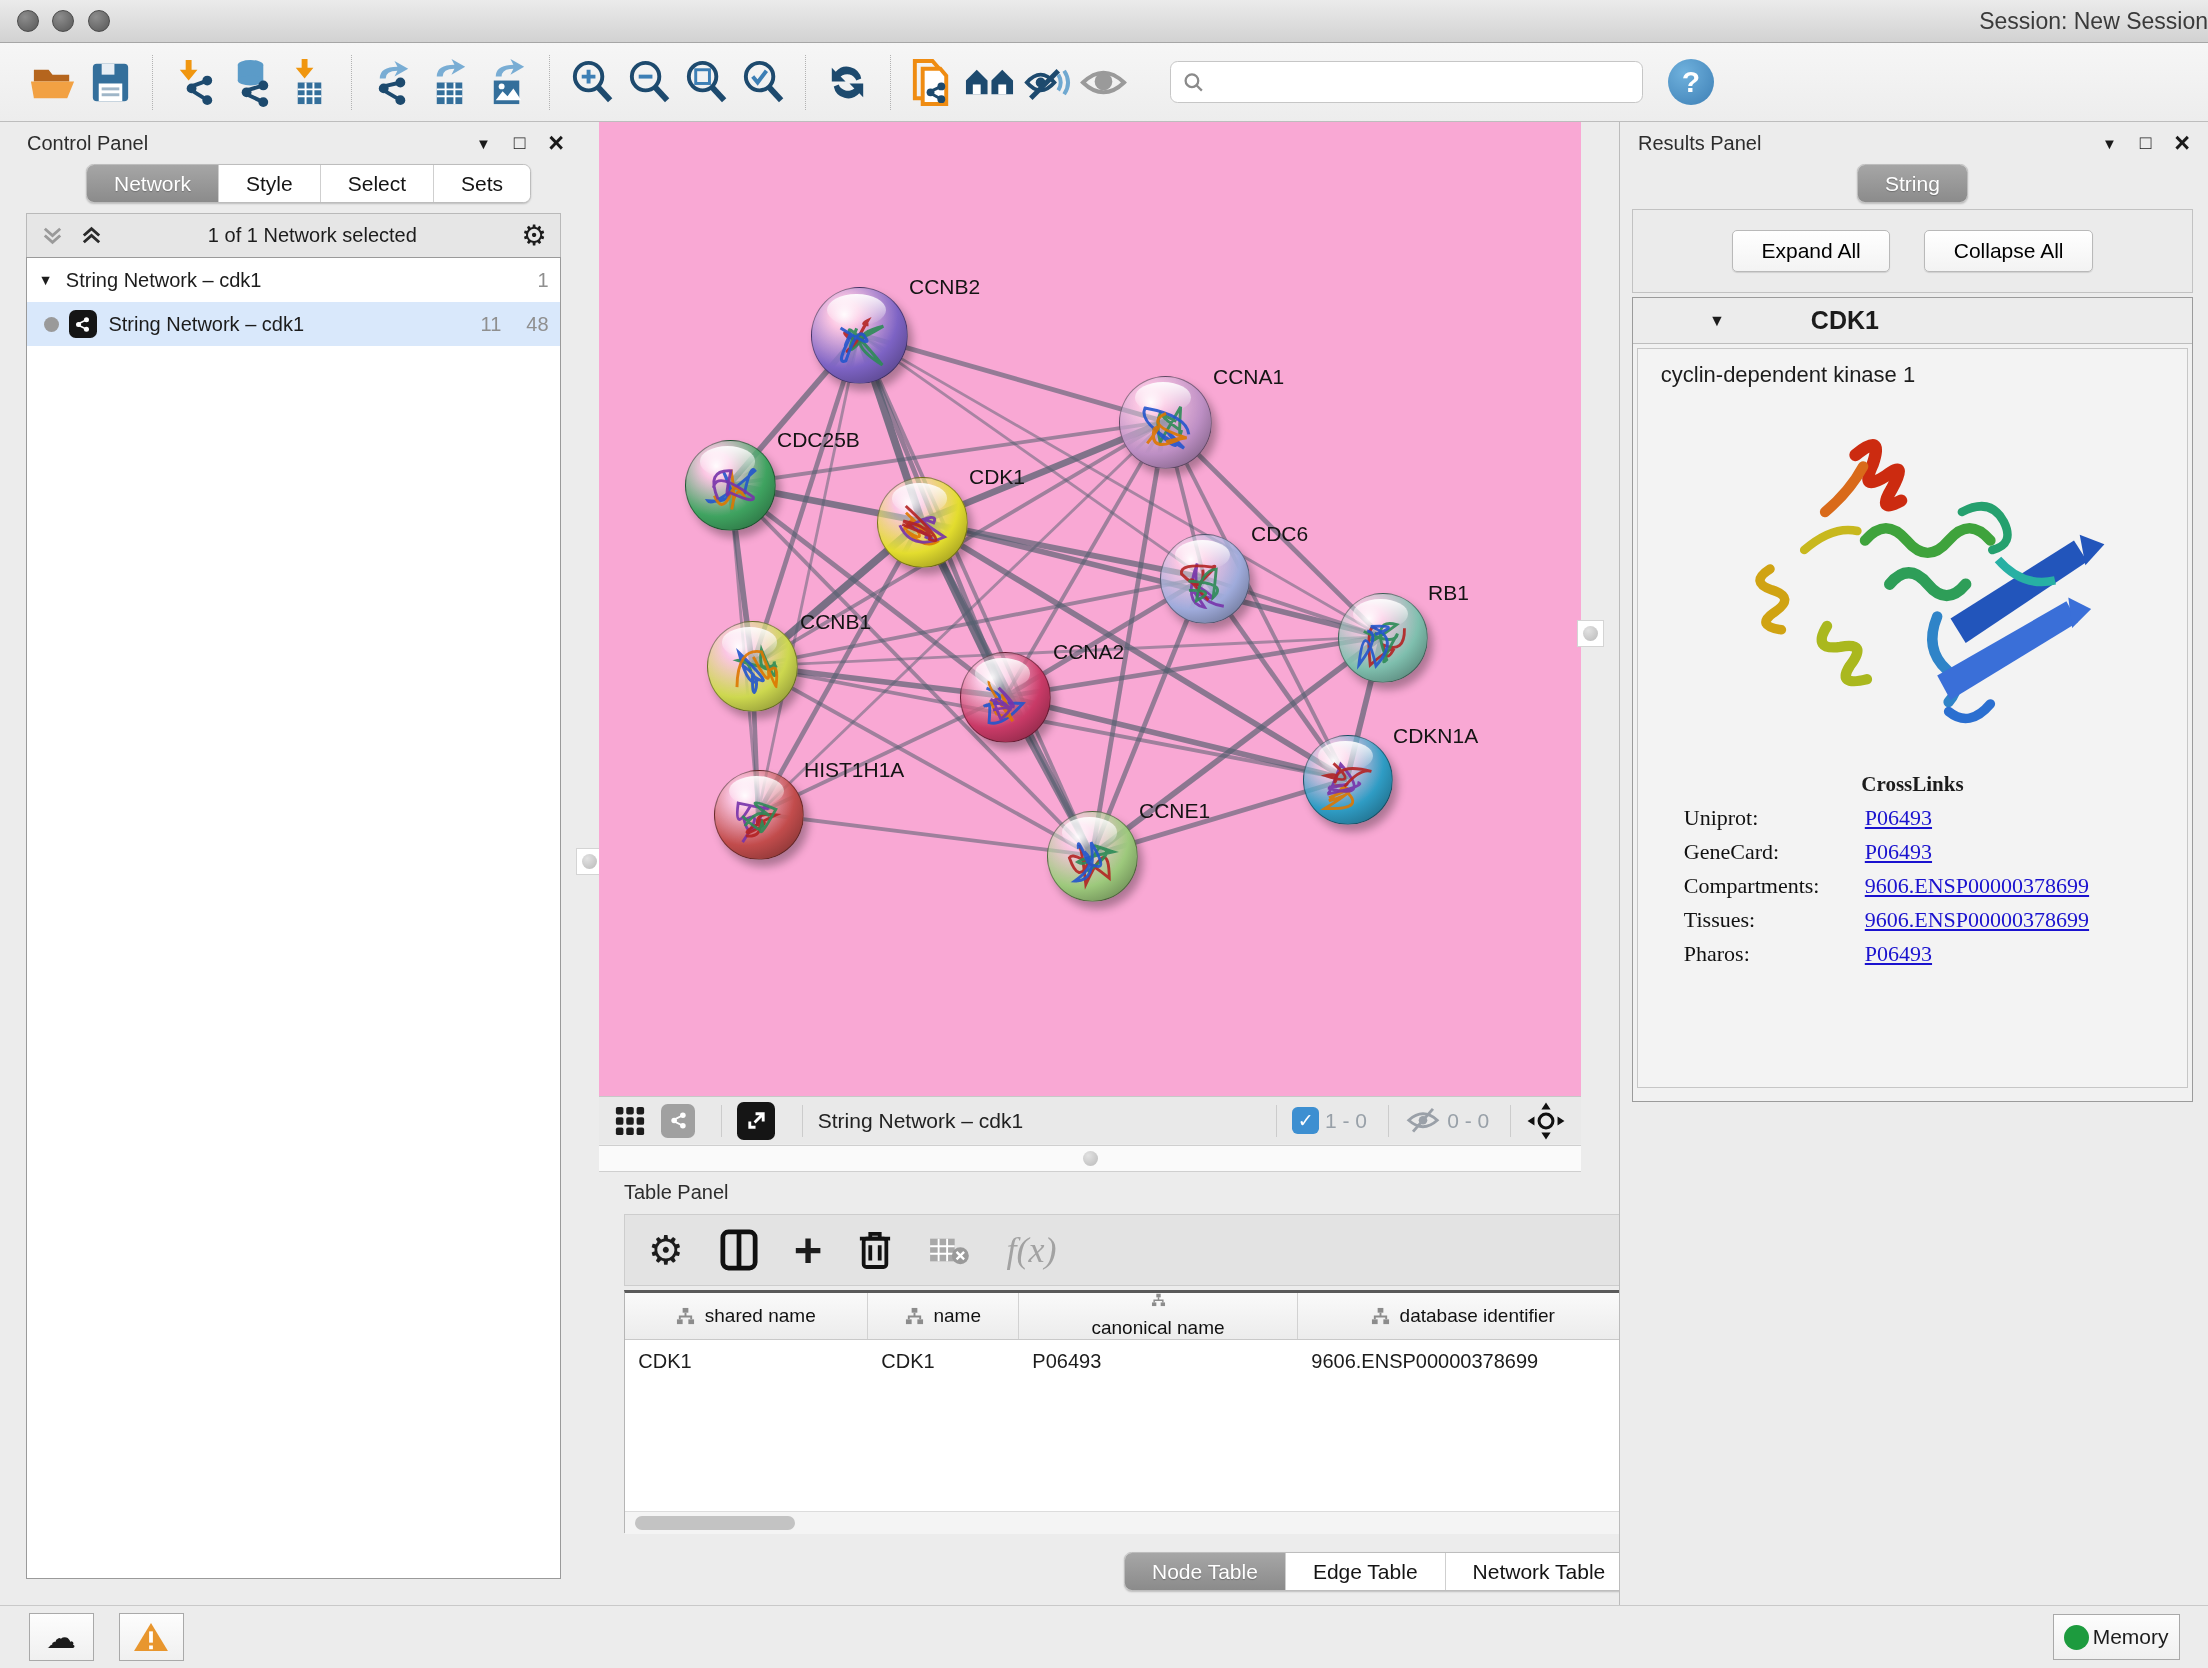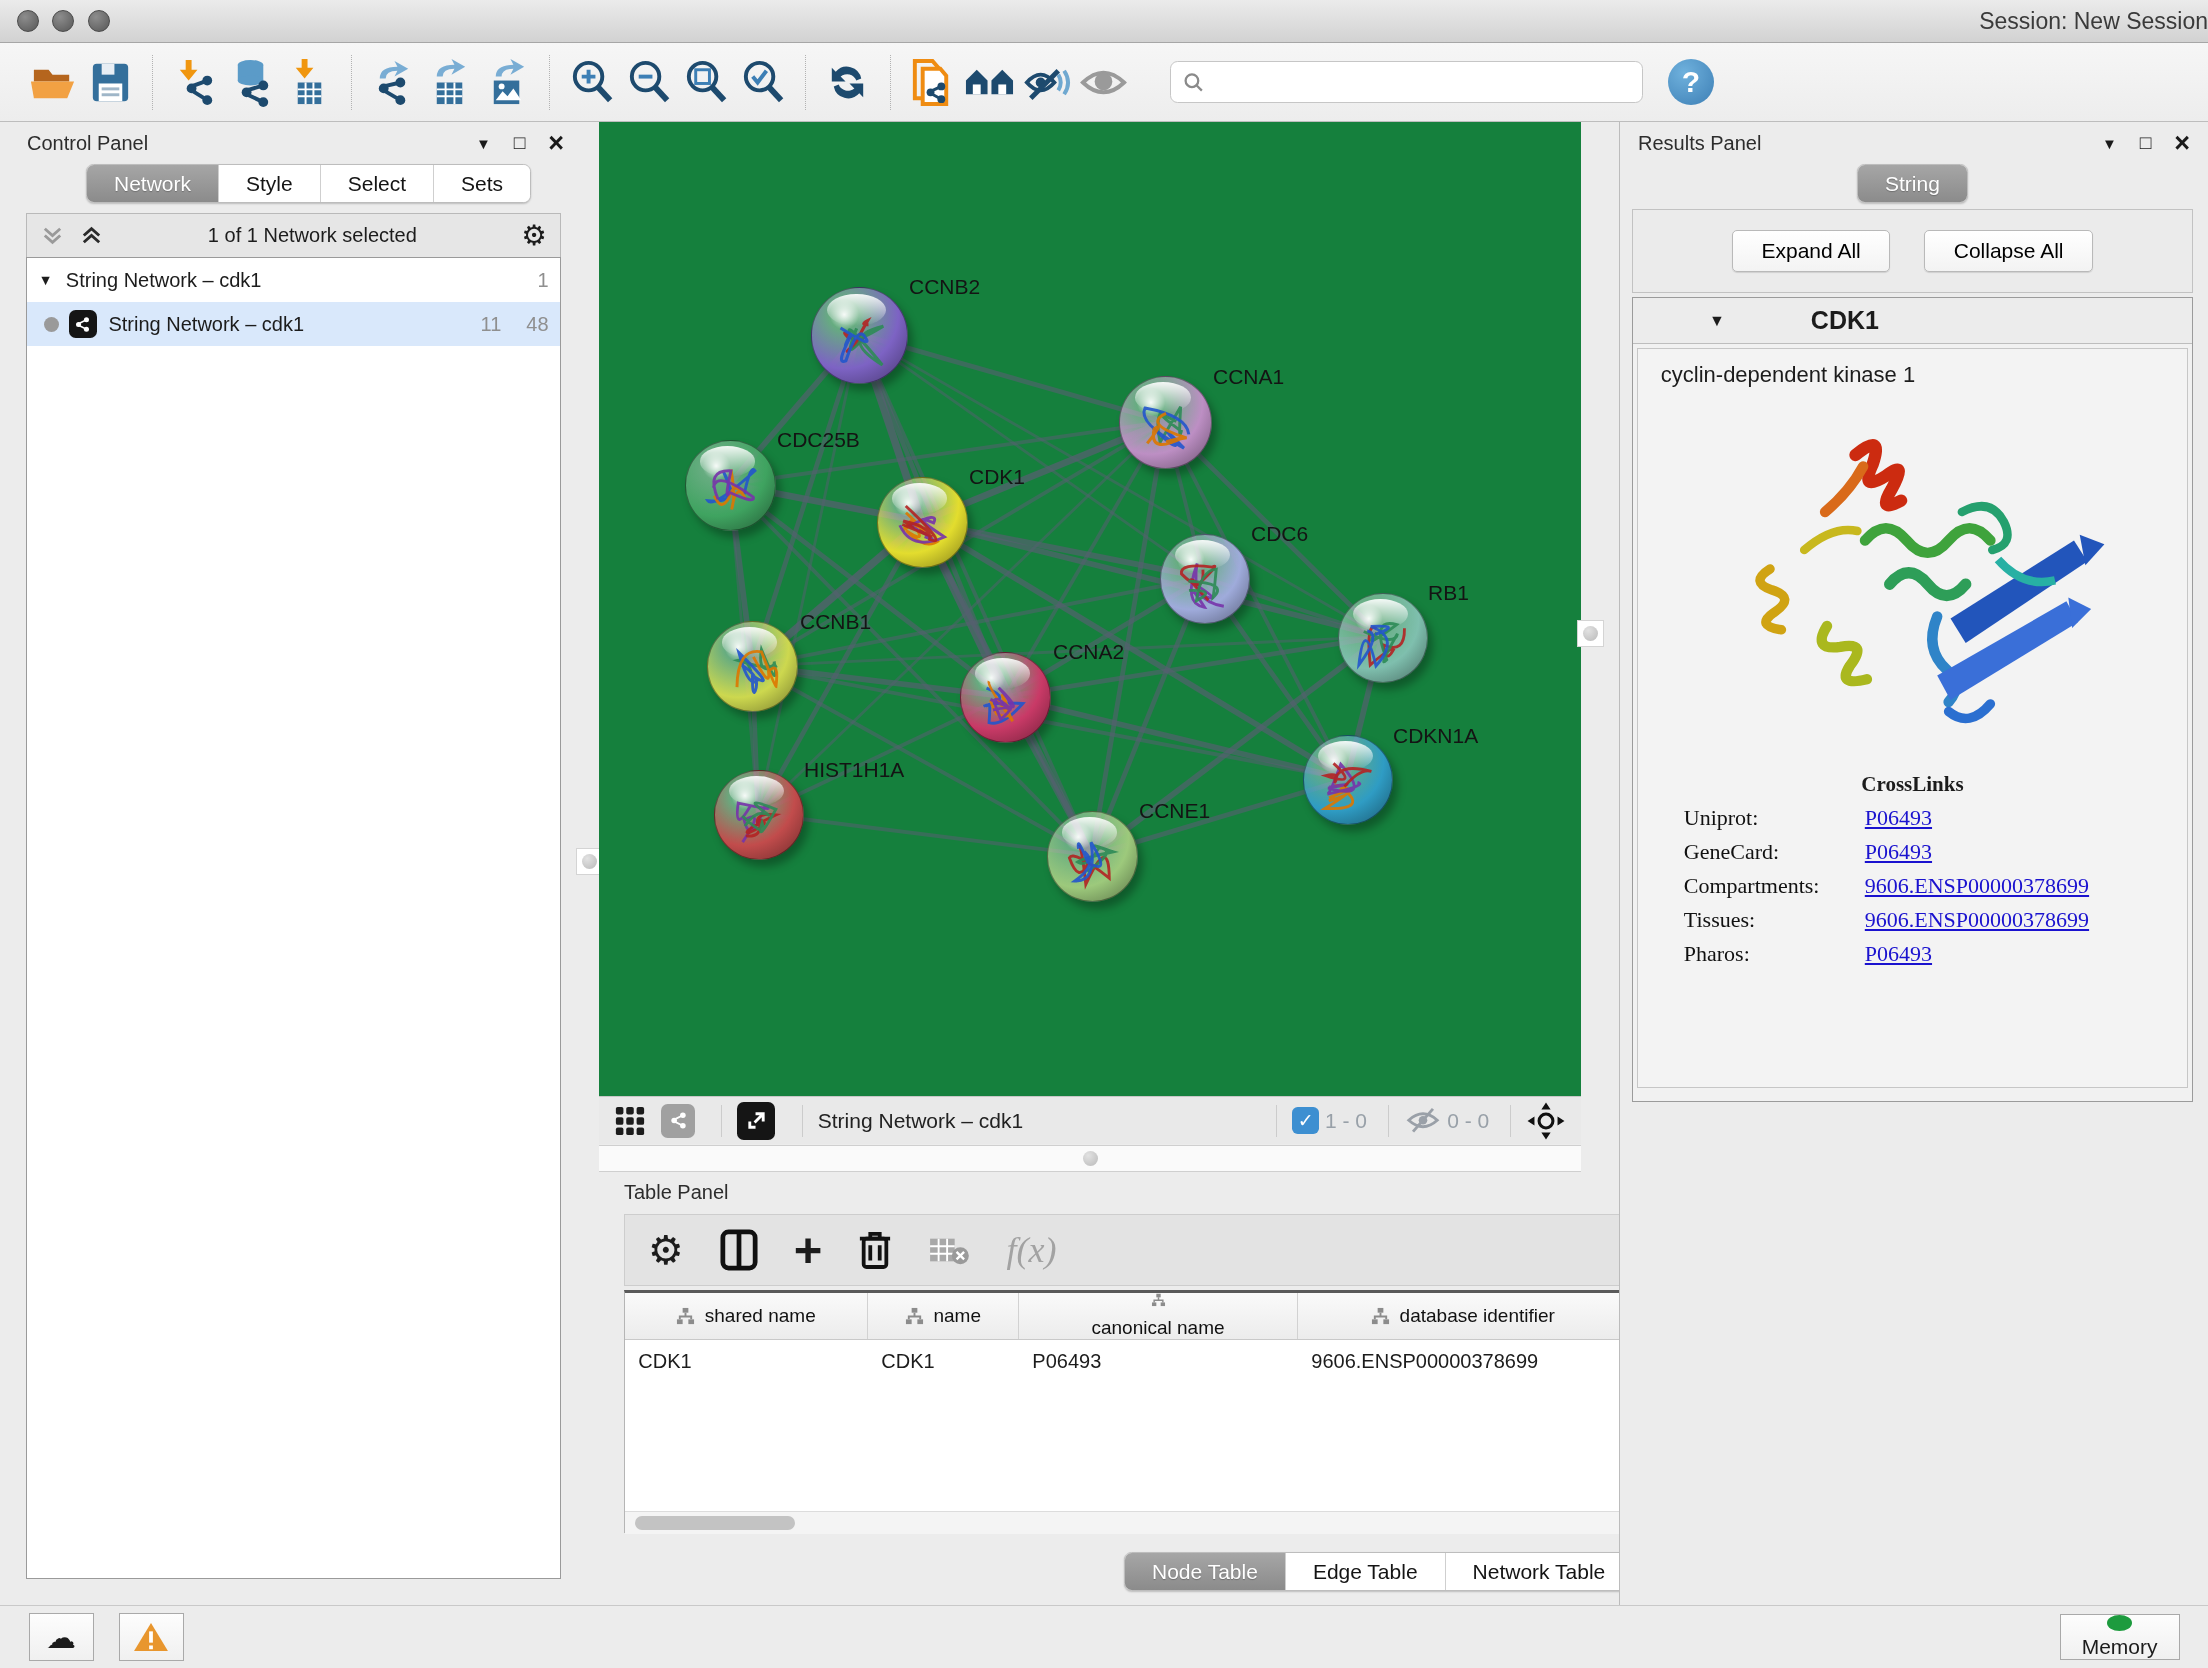--- a/index.html
+++ b/index.html
@@ -36,21 +36,21 @@
        padding:7.6px 28.5px;box-shadow:0 1px 1px rgba(0,0,0,.12);}
   
   .sumbar{display:flex;align-items:center;background:#e6e6e6;border:1px solid #b9b9b9;border-bottom:none;padding:0 13.3px;box-sizing:border-box;}
   .listbox{background:#fff;border:1px solid #9a9a9a;box-sizing:border-box;}
   .treerow{display:flex;align-items:center;height:44px;font-size:20px;padding:0 11.4px;}
   .treerow .cnt{margin-left:auto;color:#8f8f8f;display:flex;gap:25px;}
   .rowsel{background:#d9e8fb;}
   .dot{width:15px;height:15px;border-radius:50%;background:#9a9a9a;margin:0 9.5px 0 5.7px;}
   .appicon{width:28.5px;height:28.5px;border-radius:6.7px;background:#151515;display:flex;align-items:center;justify-content:center;margin-right:11.4px;}
   
-  .canvas{background:#15803d;overflow:hidden;}
+  .canvas{background:#f9a8d4;overflow:hidden;}
   .node{position:absolute;border-radius:50%;border:1px solid rgba(0,0,0,.38);box-shadow:4.8px 6.7px 8.6px rgba(0,0,0,.30);}
   .shine{position:absolute;left:16%;top:6%;width:62%;height:34%;border-radius:50%;
          background:linear-gradient(rgba(255,255,255,.92),rgba(255,255,255,0));}
   .node-label{position:absolute;font-size:21px;color:#141414;white-space:nowrap;}
   .netbar{background:#e9e9e9;border-top:1px solid #c7c7c7;display:flex;align-items:center;box-sizing:border-box;}
   .nb-sep{width:0;height:32px;border-left:1px solid #cccccc;margin:0 15px;}
   .nb-title{font-size:21px;color:#222;}
   .nb-cnt{font-size:21px;color:#98a0a8;margin:0 5.7px;}
   .chk{width:27px;height:27px;border-radius:5.7px;background:#3d8fd1;color:#fff;font-size:19px;display:flex;align-items:center;justify-content:center;}
   .splitterH{background:#fafafa;border-top:1px solid #cfcfcf;border-bottom:1px solid #cfcfcf;}
@@ -72,21 +72,21 @@
   .serif{font-family:"Liberation Serif","DejaVu Serif",serif;}
   .xl-row{display:flex;font-size:22px;margin:8px 0;}
   .xl-label{width:181px;color:#111;}
   .link{color:#1a12cf;text-decoration:underline;}
   
   .statusbar{left:0;top:1605px;width:2208px;height:63px;background:#ececec;border-top:1px solid #c9c9c9;
              display:flex;align-items:center;padding:0 28.5px;box-sizing:border-box;gap:25px;}
   .sq-btn{width:63px;height:46px;background:linear-gradient(#fdfdfd,#f0f0f0);border:1px solid #a9a9a9;
           display:flex;align-items:center;justify-content:center;}
   .mem-btn{margin-left:auto;height:44px;background:linear-gradient(#fdfdfd,#f0f0f0);border:1px solid #a9a9a9;
-           display:flex;align-items:center;gap:4px;padding:0 21px;font-size:21px;flex-direction:column;}
+           display:flex;align-items:center;gap:4px;padding:0 10px;font-size:21px;}
   .greendot{width:25px;height:25px;border-radius:50%;background:#1d9b3e;}
 </style>
 </head>
 <body>
 
 <div class="app">
 
   <div class="abs titlebar">
     <div class="lights">
       <div class="light"></div>

